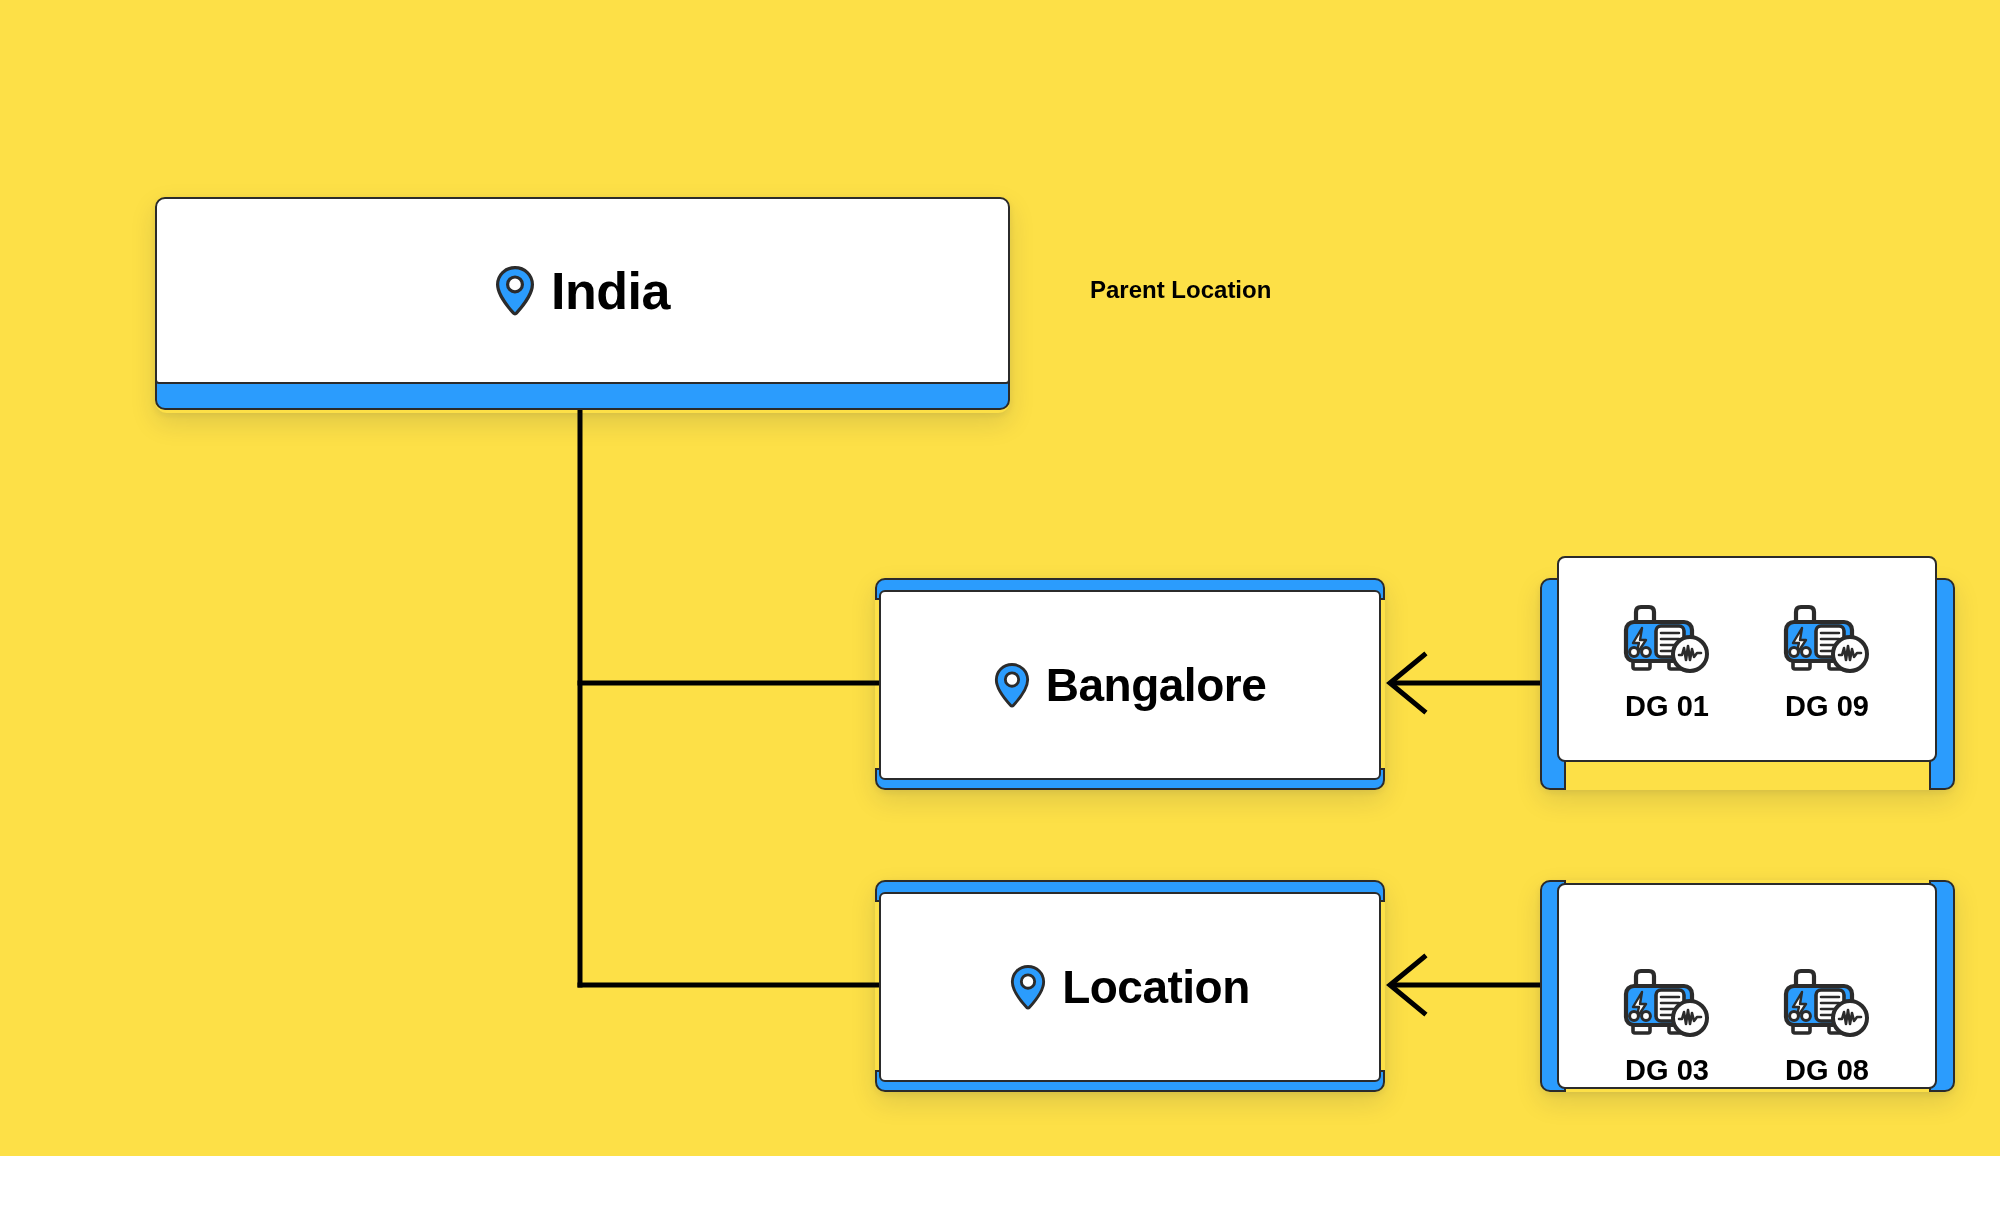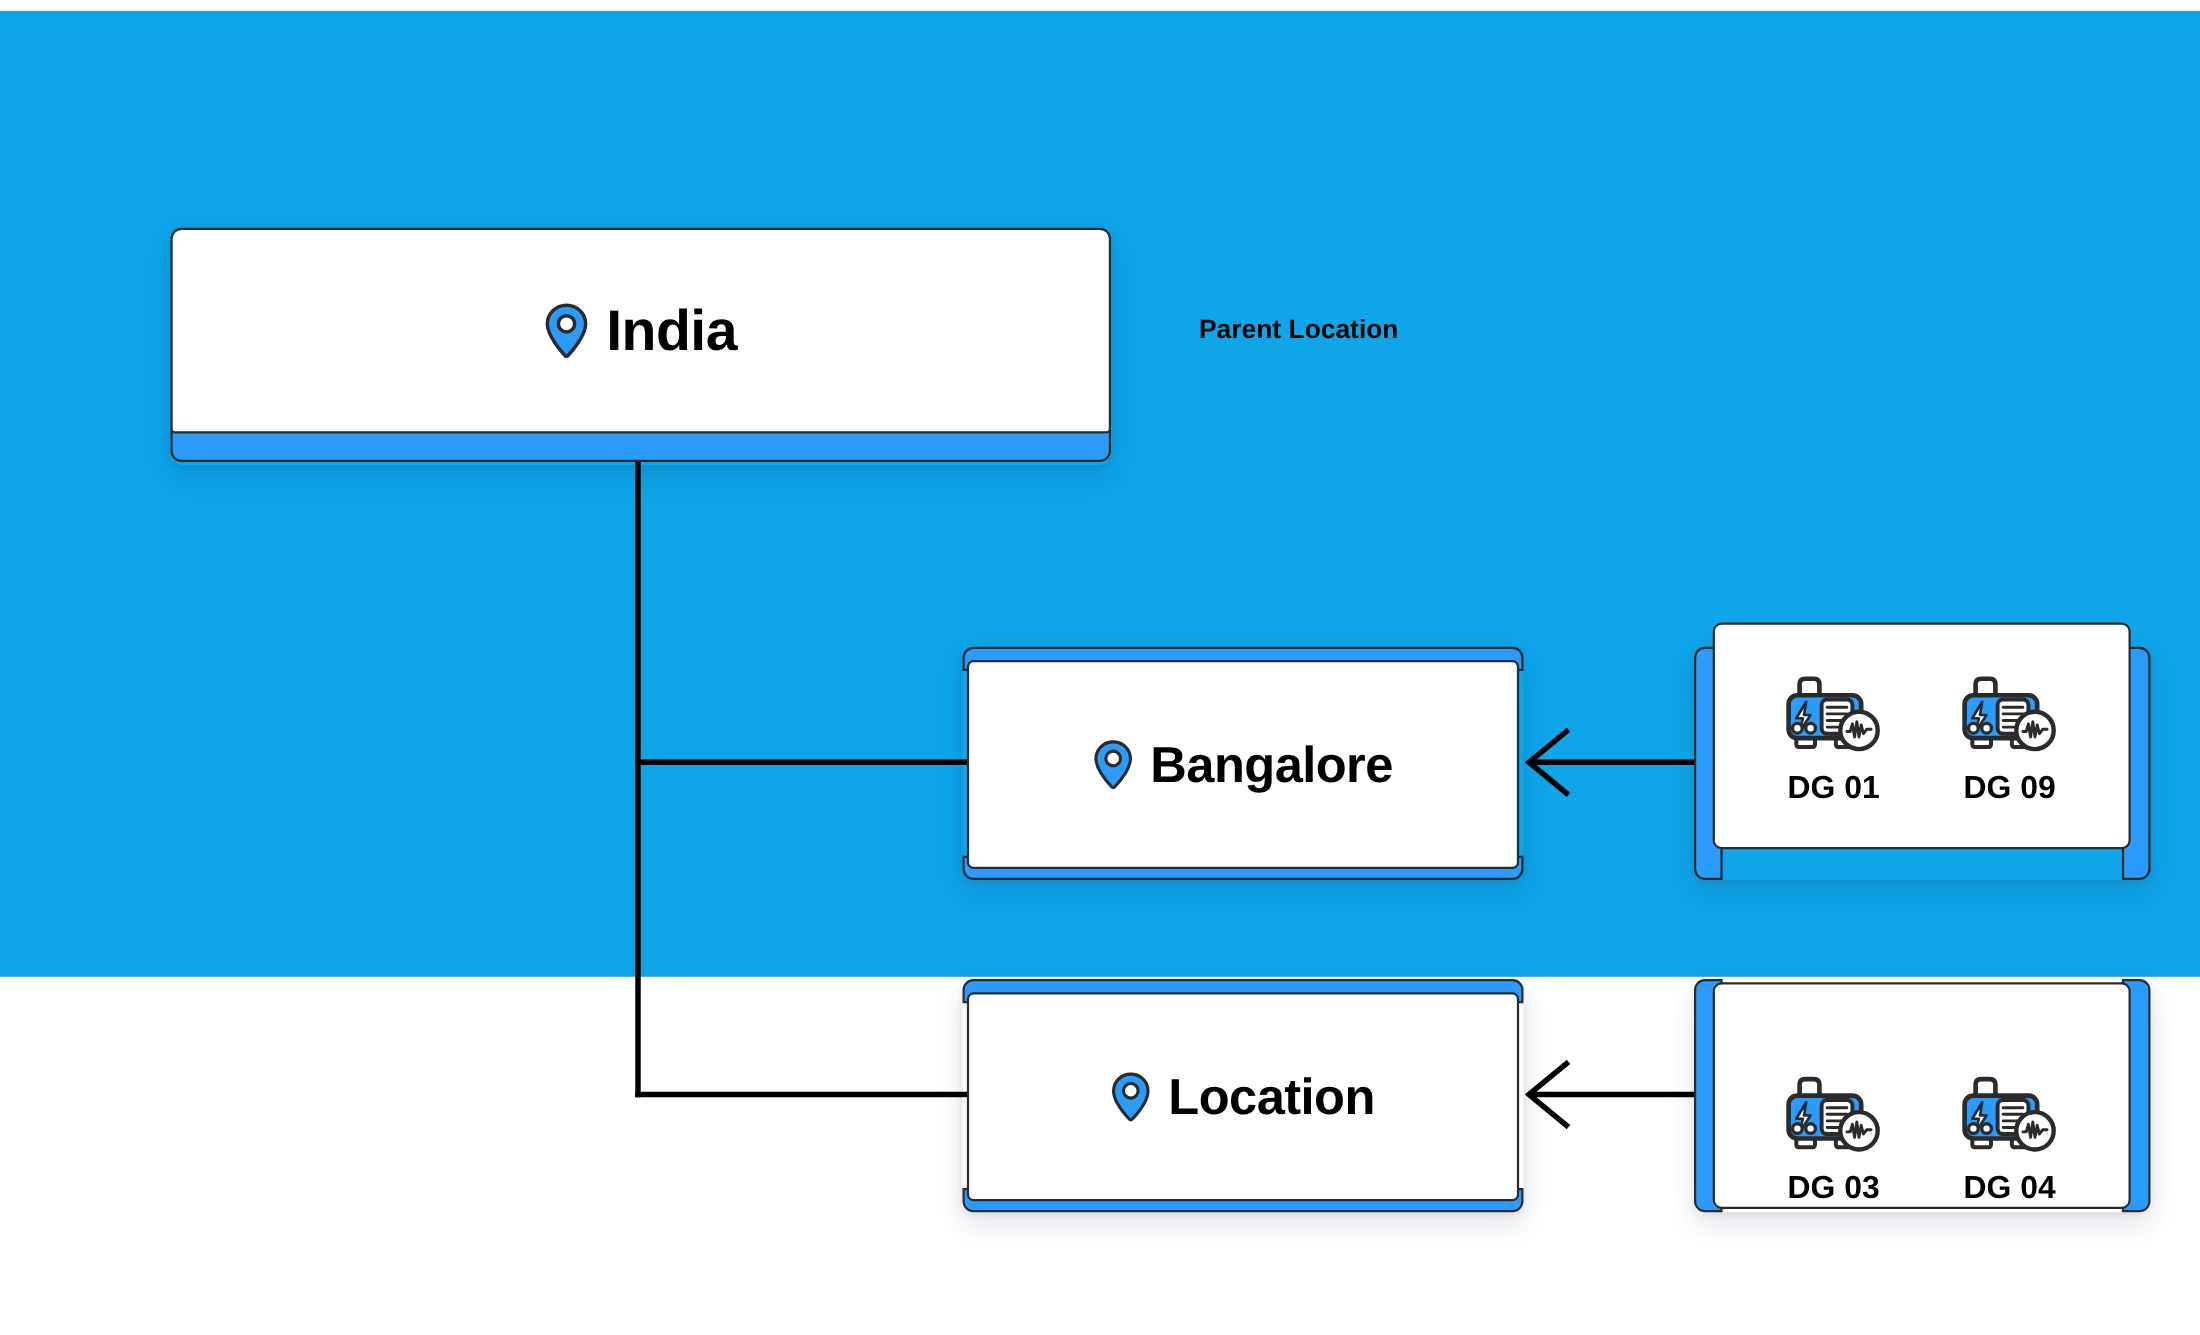--- a/index.html
+++ b/index.html
@@ -5,23 +5,22 @@
 <style>
   * { box-sizing: border-box; margin: 0; padding: 0; }
   html, body {
     width: 2000px; height: 1214px;
     background: #ffffff;
     font-family: "Liberation Sans", sans-serif;
     overflow: hidden;
   }
   #stage {
     position: relative;
-    width: 2000px; height: 878px;
-    background: #0ea5e9;
-    margin-top: 10px;
+    width: 2000px; height: 1156px;
+    background: #fde047;
   }
 
   
   #connectors {
     position: absolute; left: 0; top: 0;
     width: 2000px; height: 1214px;
     pointer-events: none;
     z-index: 1;
   }
 
@@ -256,19 +255,19 @@
           <rect x="50" y="62" width="17" height="11" rx="2" fill="#ffffff" stroke="#2b2b2b" stroke-width="3.6"></rect>
           <rect x="7" y="26" width="66" height="39" rx="8" fill="#2b9cfd" stroke="#2b2b2b" stroke-width="4.2"></rect>
           <path d="M23 32 L14 47 L20 47 L17 59 L27 44 L21 44 Z" fill="#ffffff" stroke="#2b2b2b" stroke-width="2.4" stroke-linejoin="round"></path>
           <circle cx="15" cy="56" r="4.4" fill="#ffffff" stroke="#2b2b2b" stroke-width="3"></circle>
           <circle cx="27" cy="56" r="4.4" fill="#ffffff" stroke="#2b2b2b" stroke-width="3"></circle>
           <rect x="37" y="30" width="28" height="31" rx="5" fill="#ffffff" stroke="#2b2b2b" stroke-width="3.6"></rect>
           <path d="M42 37 H60 M42 43 H60 M42 49 H60 M42 55 H60" stroke="#2b2b2b" stroke-width="2.6" stroke-linecap="round"></path>
           <circle cx="71" cy="58" r="17" fill="#ffffff" stroke="#2b2b2b" stroke-width="4"></circle>
           <path d="M60 59 L63 59 L65 52 L67 64 L69 50 L71 64 L73 53 L75 61 L78 57 L82 57" fill="none" stroke="#2b2b2b" stroke-width="2.6" stroke-linecap="round" stroke-linejoin="round"></path>
         </svg>
-        <span class="dg-name">DG 04</span>
+        <span class="dg-name">DG 08</span>
       </div>
 
     </div>
   </div>
 
 </div>
 
 </body></html>

